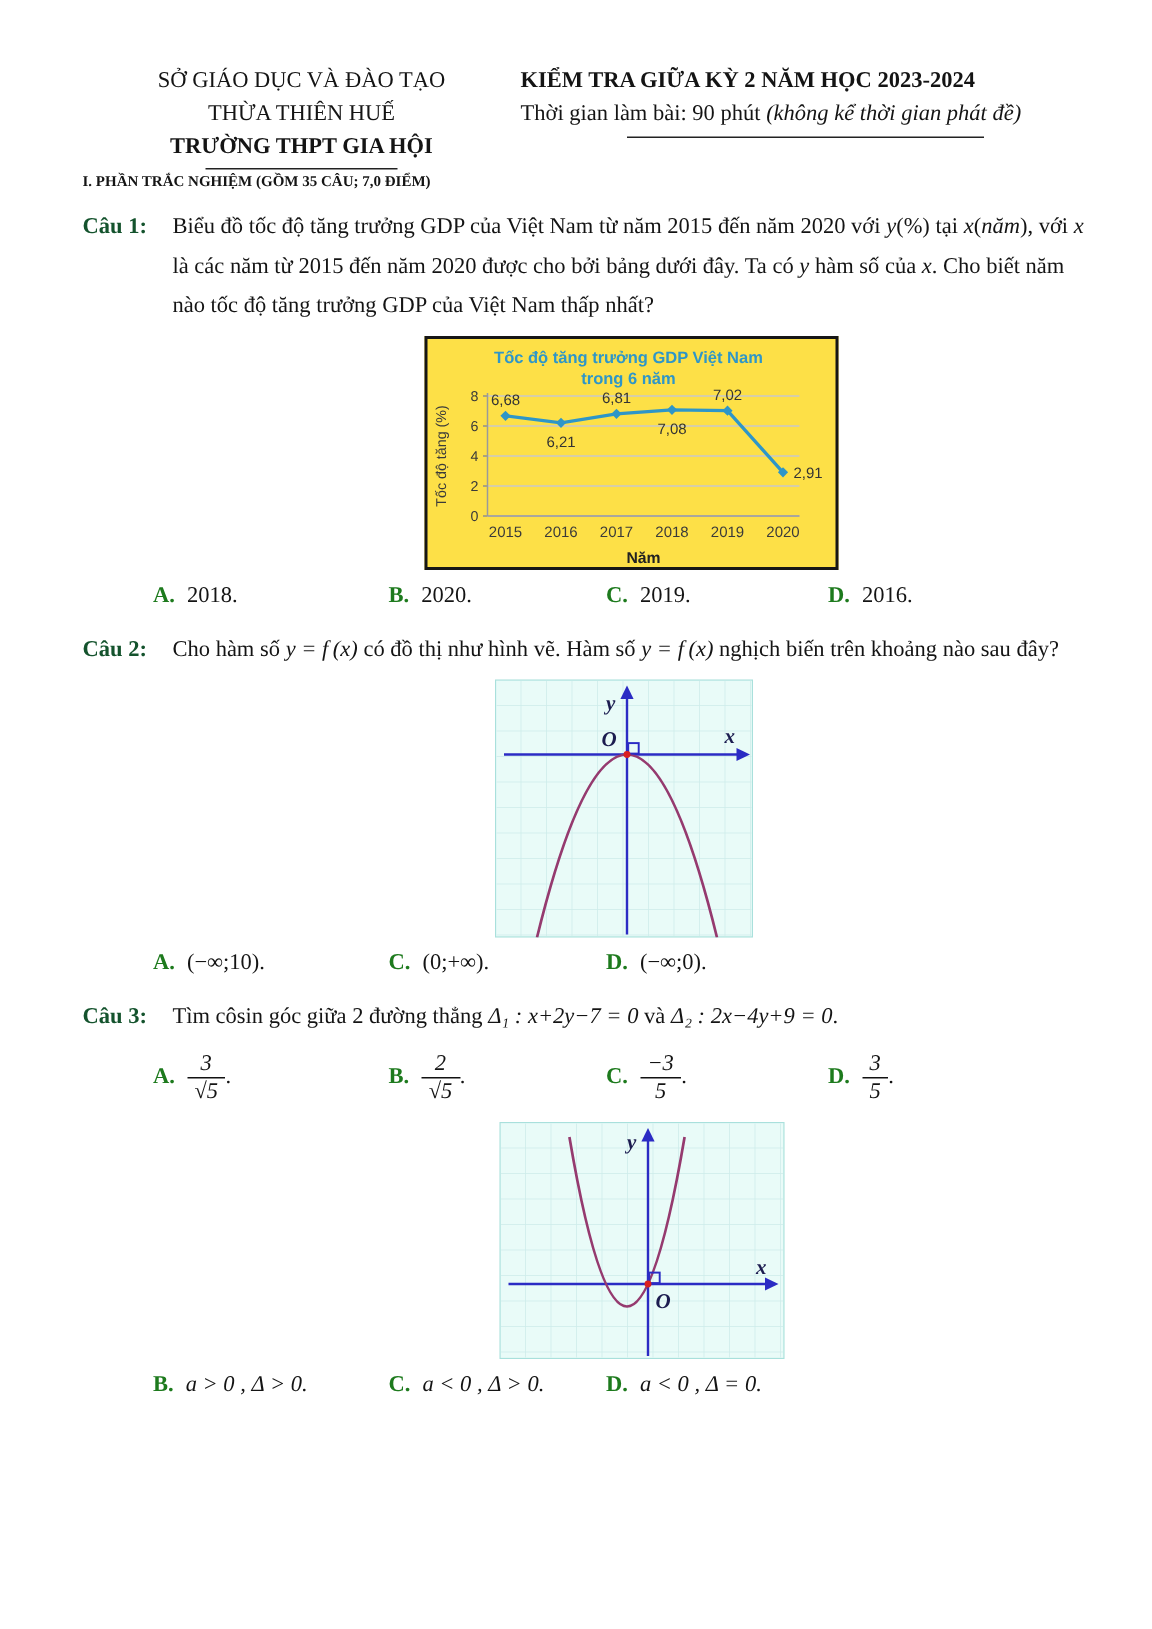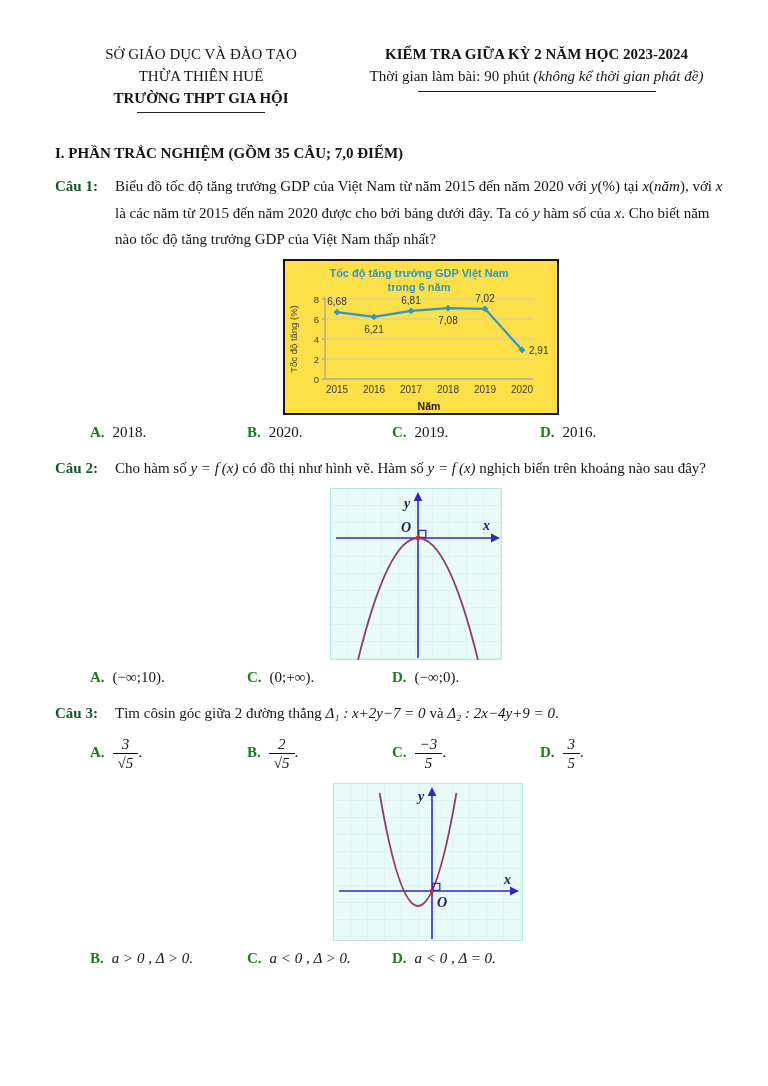--- a/index.html
+++ b/index.html
@@ -4,36 +4,36 @@
 <style>
   html,body{margin:0;padding:0;background:#fff;}
   .page{
     width:768px;height:1086px;box-sizing:border-box;background:#fff;
     font-family:"Liberation Serif",serif;font-size:15px;color:#141414;
     padding:44px 42px 0 55px;overflow:hidden;position:relative;
   }
   
   .hdr{display:flex;}
   .hdr-left{width:292px;text-align:center;line-height:1.45;}
-  .hdr-right{flex:1;text-align:center;line-height:1.45;}
+  .hdr-right{flex:1;line-height:1.45;}
   .b{font-weight:bold;}
   .i{font-style:italic;}
   .hdr-rule-l{width:128px;border-top:1.6px solid #222;margin:3px auto 0;}
   .hdr-rule-r{width:238px;border-top:1.6px solid #222;margin:3px auto 0;}
   
-  .section-title{font-weight:bold;font-size:15px;margin-top:32px;}
+  .section-title{font-weight:bold;font-size:10px;margin-top:3px;}
   
   .question{margin-top:11px;}
   .q-row{display:flex;}
   .q-label{flex:0 0 60px;font-weight:bold;color:#14532d;line-height:1.75;}
   .q-body{flex:1;line-height:1.75;}
   .m{font-style:italic;}
   
   .answers{display:grid;grid-template-columns:157px 145px 148px 1fr;
-           margin:4px 0 0 32px;padding-left:3px;line-height:1.6;}
+           margin:4px 0 0 44px;padding-left:3px;line-height:1.6;}
   .ans{white-space:nowrap;}
   .ans .letter{font-weight:bold;color:#1d7a1d;margin-right:8px;}
   .ans .val{}
   .ans .val.math{font-style:italic;}
   .answers-frac{margin-top:8px;align-items:center;}
   .frac{display:inline-block;text-align:center;vertical-align:middle;font-style:italic;}
   .frac .num{display:block;border-bottom:1.1px solid #111;padding:0 5px;line-height:1.2;}
   .frac .den{display:block;padding:0 5px;line-height:1.25;}
   
   .chart-frame{width:272px;border:2px solid #161616;margin:7px 0 5px 228px;background:#fde047;}

